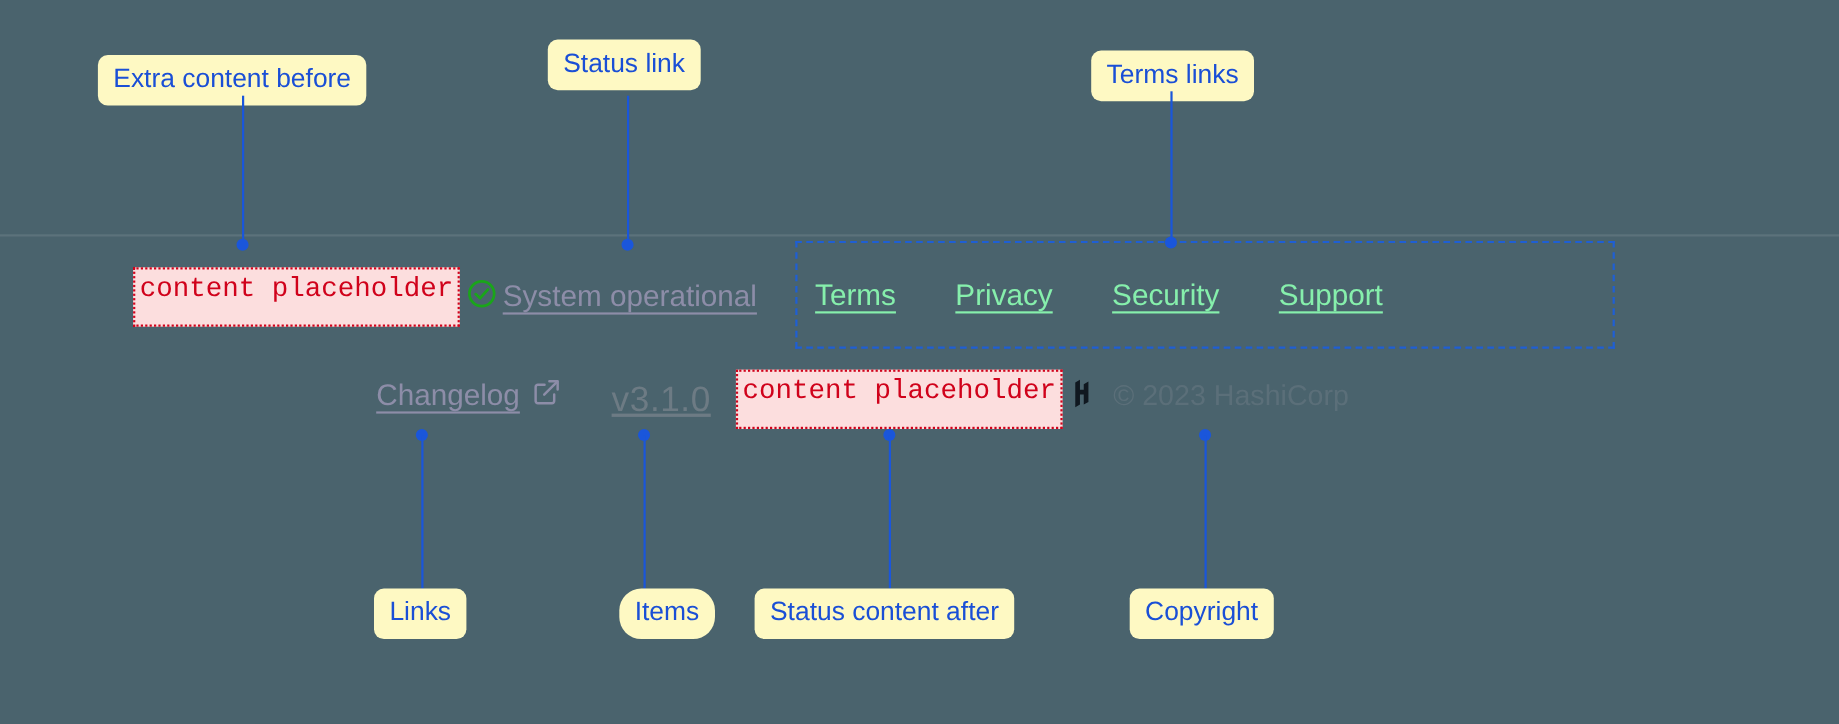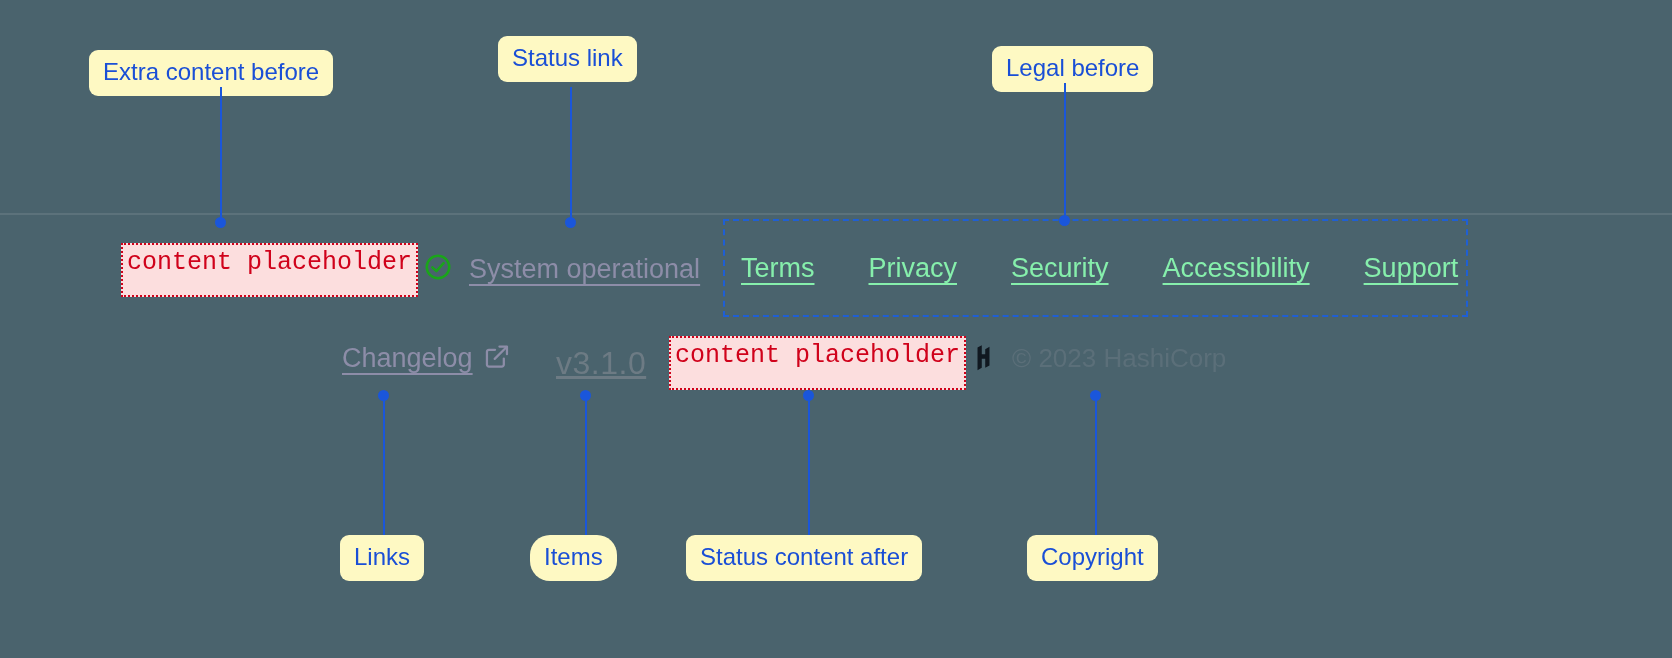--- a/index.html
+++ b/index.html
@@ -48,21 +48,21 @@
     top: 336px;
   }
 
   
   #status-link {
     position: absolute;
     left: 423px;
     top: 252px;
     display: flex;
     align-items: center;
-    gap: 16px;
+    gap: 4px;
     text-decoration: none;
   }
   #status-check-icon { display: block; }
   #status-link-label {
     font-size: 27px;
     color: #8d8da8;
     text-decoration: underline;
     text-underline-offset: 6px;
     text-decoration-thickness: 2px;
     white-space: nowrap;
@@ -169,21 +169,20 @@
       <polyline points="7.5,12.3 10.7,15.3 16.5,8.9"></polyline>
     </svg>
   </span>
   <span id="status-link-label">System operational</span>
 </a>
 
 <nav id="legal-links">
   <a class="legal-link" href="#">Terms</a>
   <a class="legal-link" href="#">Privacy</a>
   <a class="legal-link" href="#">Security</a>
-  <a class="legal-link" href="#">Accessibility</a>
   <a class="legal-link" href="#">Support</a>
 </nav>
 
 <a href="#" id="changelog-link">
   <span id="changelog-label">Changelog</span>
   <span>
     <svg width="27" height="27" viewBox="0 0 24 24" fill="none" stroke="#8d8da8" stroke-width="2" stroke-linecap="round" stroke-linejoin="round">
       <path d="M18.5 13.8v5.4a1.8 1.8 0 0 1-1.8 1.8H5.3a1.8 1.8 0 0 1-1.8-1.8V7.8A1.8 1.8 0 0 1 5.3 6h5.4"></path>
       <polyline points="14.6,3.2 21.3,3.2 21.3,9.9"></polyline>
       <line x1="10.4" y1="14.1" x2="21.0" y2="3.5"></line>
@@ -205,31 +204,31 @@
 </div>
 
 <div class="anno-label" style="left:89px; top:50px;">Extra content before</div>
 <div class="anno-line" style="left:220px; top:87px; height:136px;"></div>
 <div class="anno-dot" style="left:215px; top:217px;"></div>
 
 <div class="anno-label" style="left:498px; top:36px;">Status link</div>
 <div class="anno-line" style="left:570px; top:87px; height:136px;"></div>
 <div class="anno-dot" style="left:565px; top:217px;"></div>
 
-<div class="anno-label" style="left:992px; top:46px;">Legal before</div>
+<div class="anno-label" style="left:992px; top:46px;">Terms links</div>
 <div class="anno-line" style="left:1064px; top:83px; height:136px;"></div>
 <div class="anno-dot" style="left:1059px; top:215px;"></div>
 
 <div class="anno-dot" style="left:378px; top:390px;"></div>
 <div class="anno-line" style="left:383px; top:396px; height:139px;"></div>
 <div class="anno-label" style="left:340px; top:535px;">Links</div>
 
 <div class="anno-dot" style="left:580px; top:390px;"></div>
 <div class="anno-line" style="left:585px; top:396px; height:139px;"></div>
-<div class="anno-label" style="left:530px; top:535px;border-radius:20px;">Items</div>
+<div class="anno-label" style="left:563px; top:535px;border-radius:20px;">Items</div>
 
 <div class="anno-dot" style="left:803px; top:390px;"></div>
 <div class="anno-line" style="left:808px; top:396px; height:139px;"></div>
 <div class="anno-label" style="left:686px; top:535px;">Status content after</div>
 
 <div class="anno-dot" style="left:1090px; top:390px;"></div>
 <div class="anno-line" style="left:1095px; top:396px; height:139px;"></div>
 <div class="anno-label" style="left:1027px; top:535px;">Copyright</div>
 
 </body></html>

